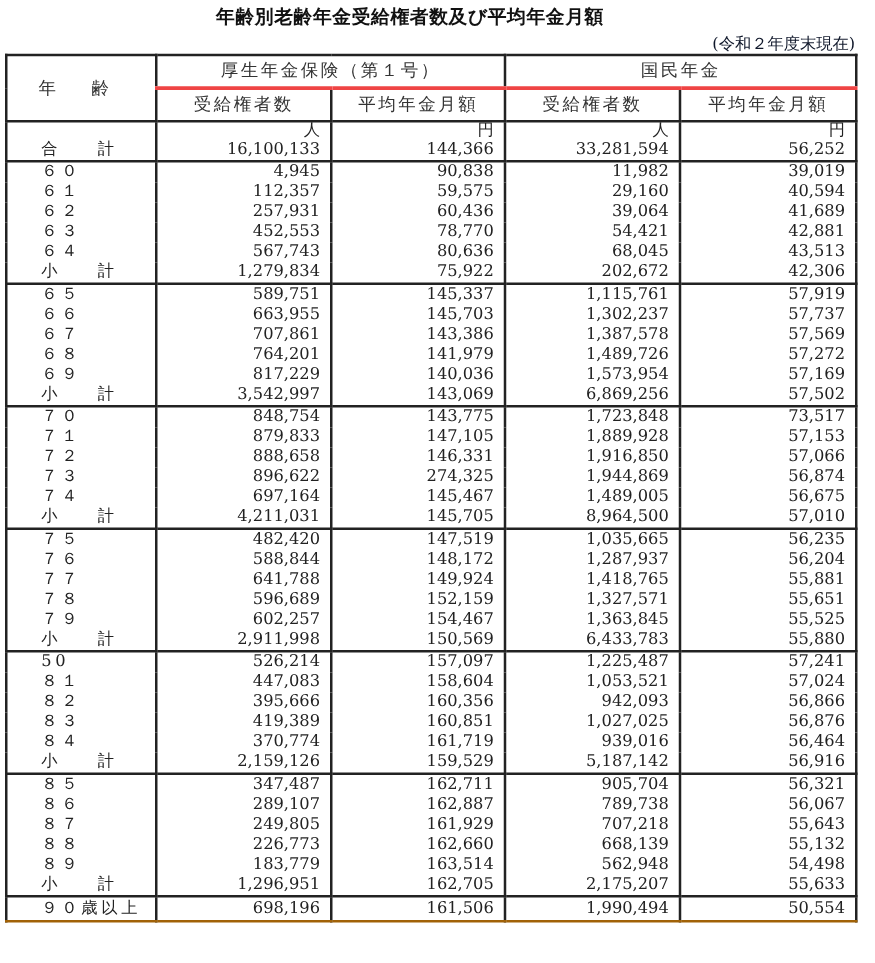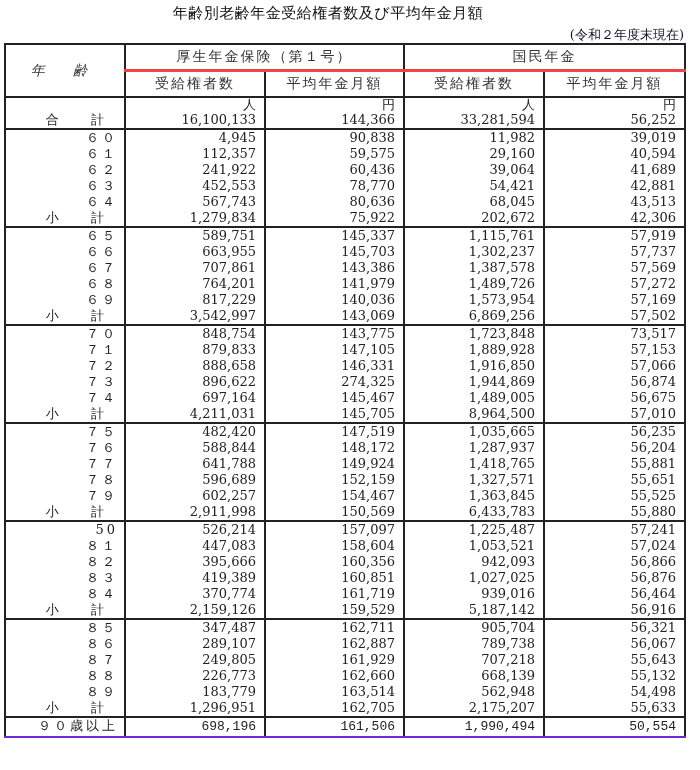--- a/index.html
+++ b/index.html
@@ -1,38 +1,38 @@
 <!DOCTYPE html>
 <html><head>
 <meta charset="utf-8">
 <style>
   html, body { margin: 0; padding: 0; background: #ffffff; }
   body { width: 700px; height: 770px; position: relative; overflow: hidden;
          font-family: "DejaVu Serif", "Liberation Serif", serif; color: #222; }
   .title { position: absolute; top: 4px; left: 0; width: 656px; text-align: center;
-           font-family: "DejaVu Sans", sans-serif; font-weight: normal; font-size: 15px; letter-spacing: 0.5px; color: #111; }
+           font-family: "DejaVu Sans", sans-serif; font-weight: bold; font-size: 15px; letter-spacing: 0.5px; color: #111; }
   .asof { position: absolute; top: 26px; right: 16px; font-size: 13px; color: #0f172a; }
   table { position: absolute; top: 43px; left: 4px; width: 680px; border-collapse: collapse;
           table-layout: fixed; font-size: 13px; }
   col.c0 { width: 120px; } col.c1 { width: 140px; } col.c2 { width: 139px; }
   col.c3 { width: 140px; } col.c4 { width: 141px; }
   th, td { border-left: 2px solid #222; border-right: 2px solid #222; padding: 0 6px; white-space: nowrap; }
   thead th { font-weight: normal; border: 2px solid #222; color: #333; font-size: 14px; letter-spacing: 2px; }
   thead tr.h1 th { height: 24px; }
   thead tr.h2 th { height: 24px; border-top: 3px solid #ef4444; }
-  th.age-head { letter-spacing: 12px; font-style: italic; }
+  th.age-head { letter-spacing: 12px; }
   td { height: 16px; line-height: 16px; padding-top: 0; padding-bottom: 0; }
   td.num { text-align: right; padding-right: 8px; }
-  td.age { text-align: right; letter-spacing: 3px; padding-left: 27px; }
+  td.age { text-align: left; letter-spacing: 3px; padding-left: 27px; }
   td.sub { letter-spacing: 14px; }
   tr.total td { height: 30px; vertical-align: bottom; border-bottom: 2px solid #222; }
   tr.total td .unit { display: block; text-align: right; line-height: 14px; }
   tr.total td.age { letter-spacing: 14px; }
   tr.grp-end td { border-bottom: 2px solid #222; }
-  tr.last td { border-bottom: 2px solid #6d28d9; height: 18px; font-family: Liberation Mono, monospace; }
+  tr.last td { border-bottom: 2px solid #a16207; height: 18px; }
 </style>
 </head>
 <body>
 
 <div class="title">年齢別老齢年金受給権者数及び平均年金月額</div>
 <div class="asof">(令和２年度末現在)</div>
 
 <table>
   <colgroup>
       <col class="c0">
@@ -71,21 +71,21 @@
       </tr>
       <tr>
         <td class="age">６１</td>
         <td class="num">112,357</td>
         <td class="num">59,575</td>
         <td class="num">29,160</td>
         <td class="num">40,594</td>
       </tr>
       <tr>
         <td class="age">６２</td>
-        <td class="num">241,922</td>
+        <td class="num">257,931</td>
         <td class="num">60,436</td>
         <td class="num">39,064</td>
         <td class="num">41,689</td>
       </tr>
       <tr>
         <td class="age">６３</td>
         <td class="num">452,553</td>
         <td class="num">78,770</td>
         <td class="num">54,421</td>
         <td class="num">42,881</td>

